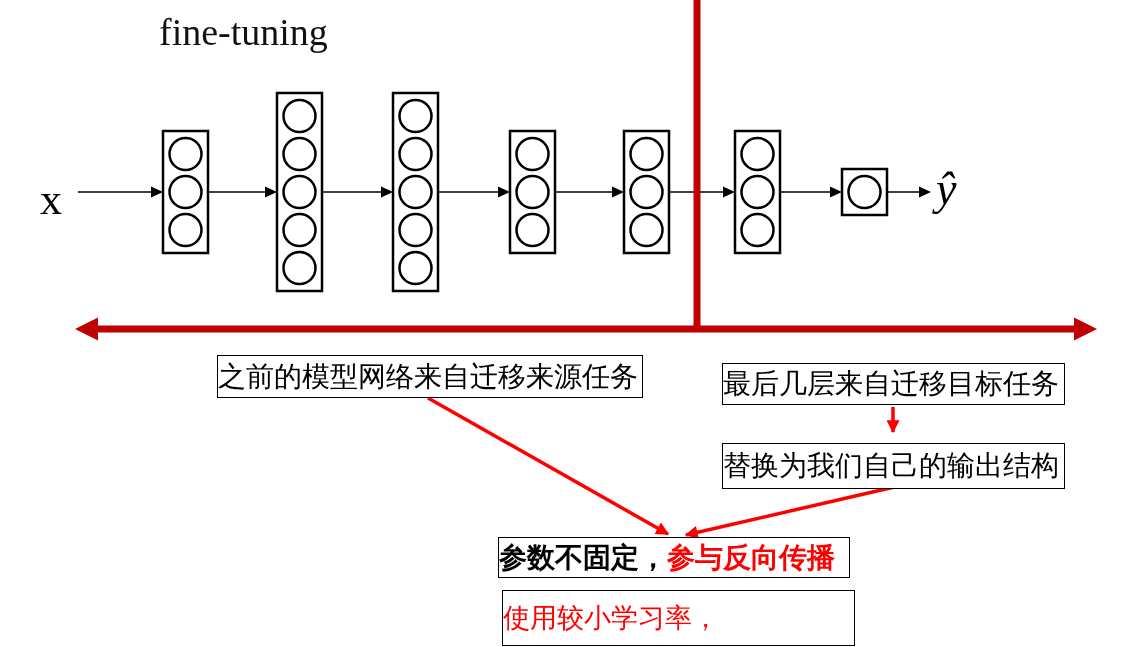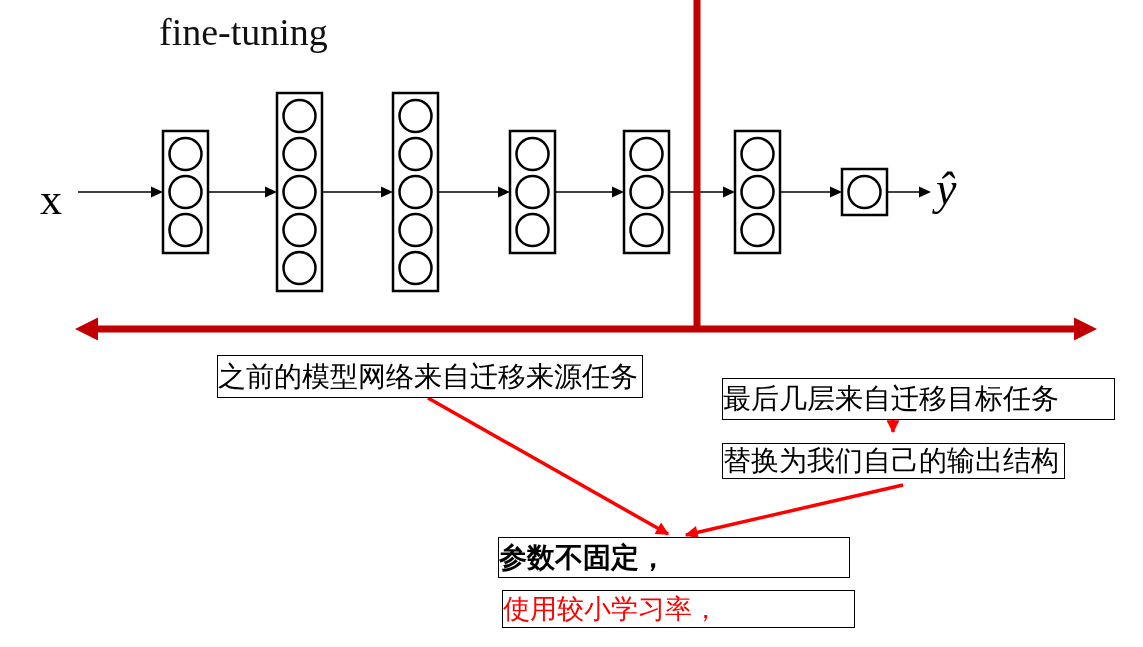--- a/index.html
+++ b/index.html
@@ -28,24 +28,24 @@
     position:absolute;
     border:1.5px solid #000;
     background:#fff;
     display:flex;align-items:center;justify-content:flex-start;
     font-size:28px;color:#000;
     white-space:nowrap;overflow:hidden;
     box-sizing:border-box;
   }
   .anno-box .red{color:var(--red,#FF0000);}
   .box-source {left:217px;top:355px;width:426px;height:43px;}
-  .box-target {left:722px;top:363px;width:393px;height:42px;margin-top:15px;}
-  .box-replace{left:722px;top:443px;width:343px;height:36px;}
+  .box-target {left:722px;top:363px;width:343px;height:42px;}
+  .box-replace{left:722px;top:443px;width:343px;height:46px;}
   .box-params {left:498px;top:537px;width:352px;height:41px;font-weight:bold;}
-  .box-lr     {left:502px;top:590px;width:353px;height:38px;font-size:27px;}
+  .box-lr     {left:502px;top:590px;width:353px;height:56px;font-size:27px;}
 </style>
 </head>
 <body>
 
 <div class="slide">
 
   <svg width="1143" height="647" viewBox="0 0 1143 647">
     <defs>
       <marker id="redArrow" viewBox="0 0 10 10" refX="9" refY="5" markerWidth="16" markerHeight="13" orient="auto" markerUnits="userSpaceOnUse">
         <path d="M0,0 L10,5 L0,10 z" style="fill:var(--red,#FF0000)"></path>
@@ -127,19 +127,20 @@
   <div class="anno-box box-target">
     <span>最后几层来自迁移目标任务</span>
   </div>
 
   <div class="anno-box box-replace">
     <span>替换为我们自己的输出结构</span>
   </div>
 
   <div class="anno-box box-params">
     <span>参数不固定，</span>
+      <span class="red">参与反向传播</span>
   </div>
 
   <div class="anno-box box-lr">
     <span class="red">使用较小学习率，</span>
   </div>
 
 </div>
 
 </body></html>

